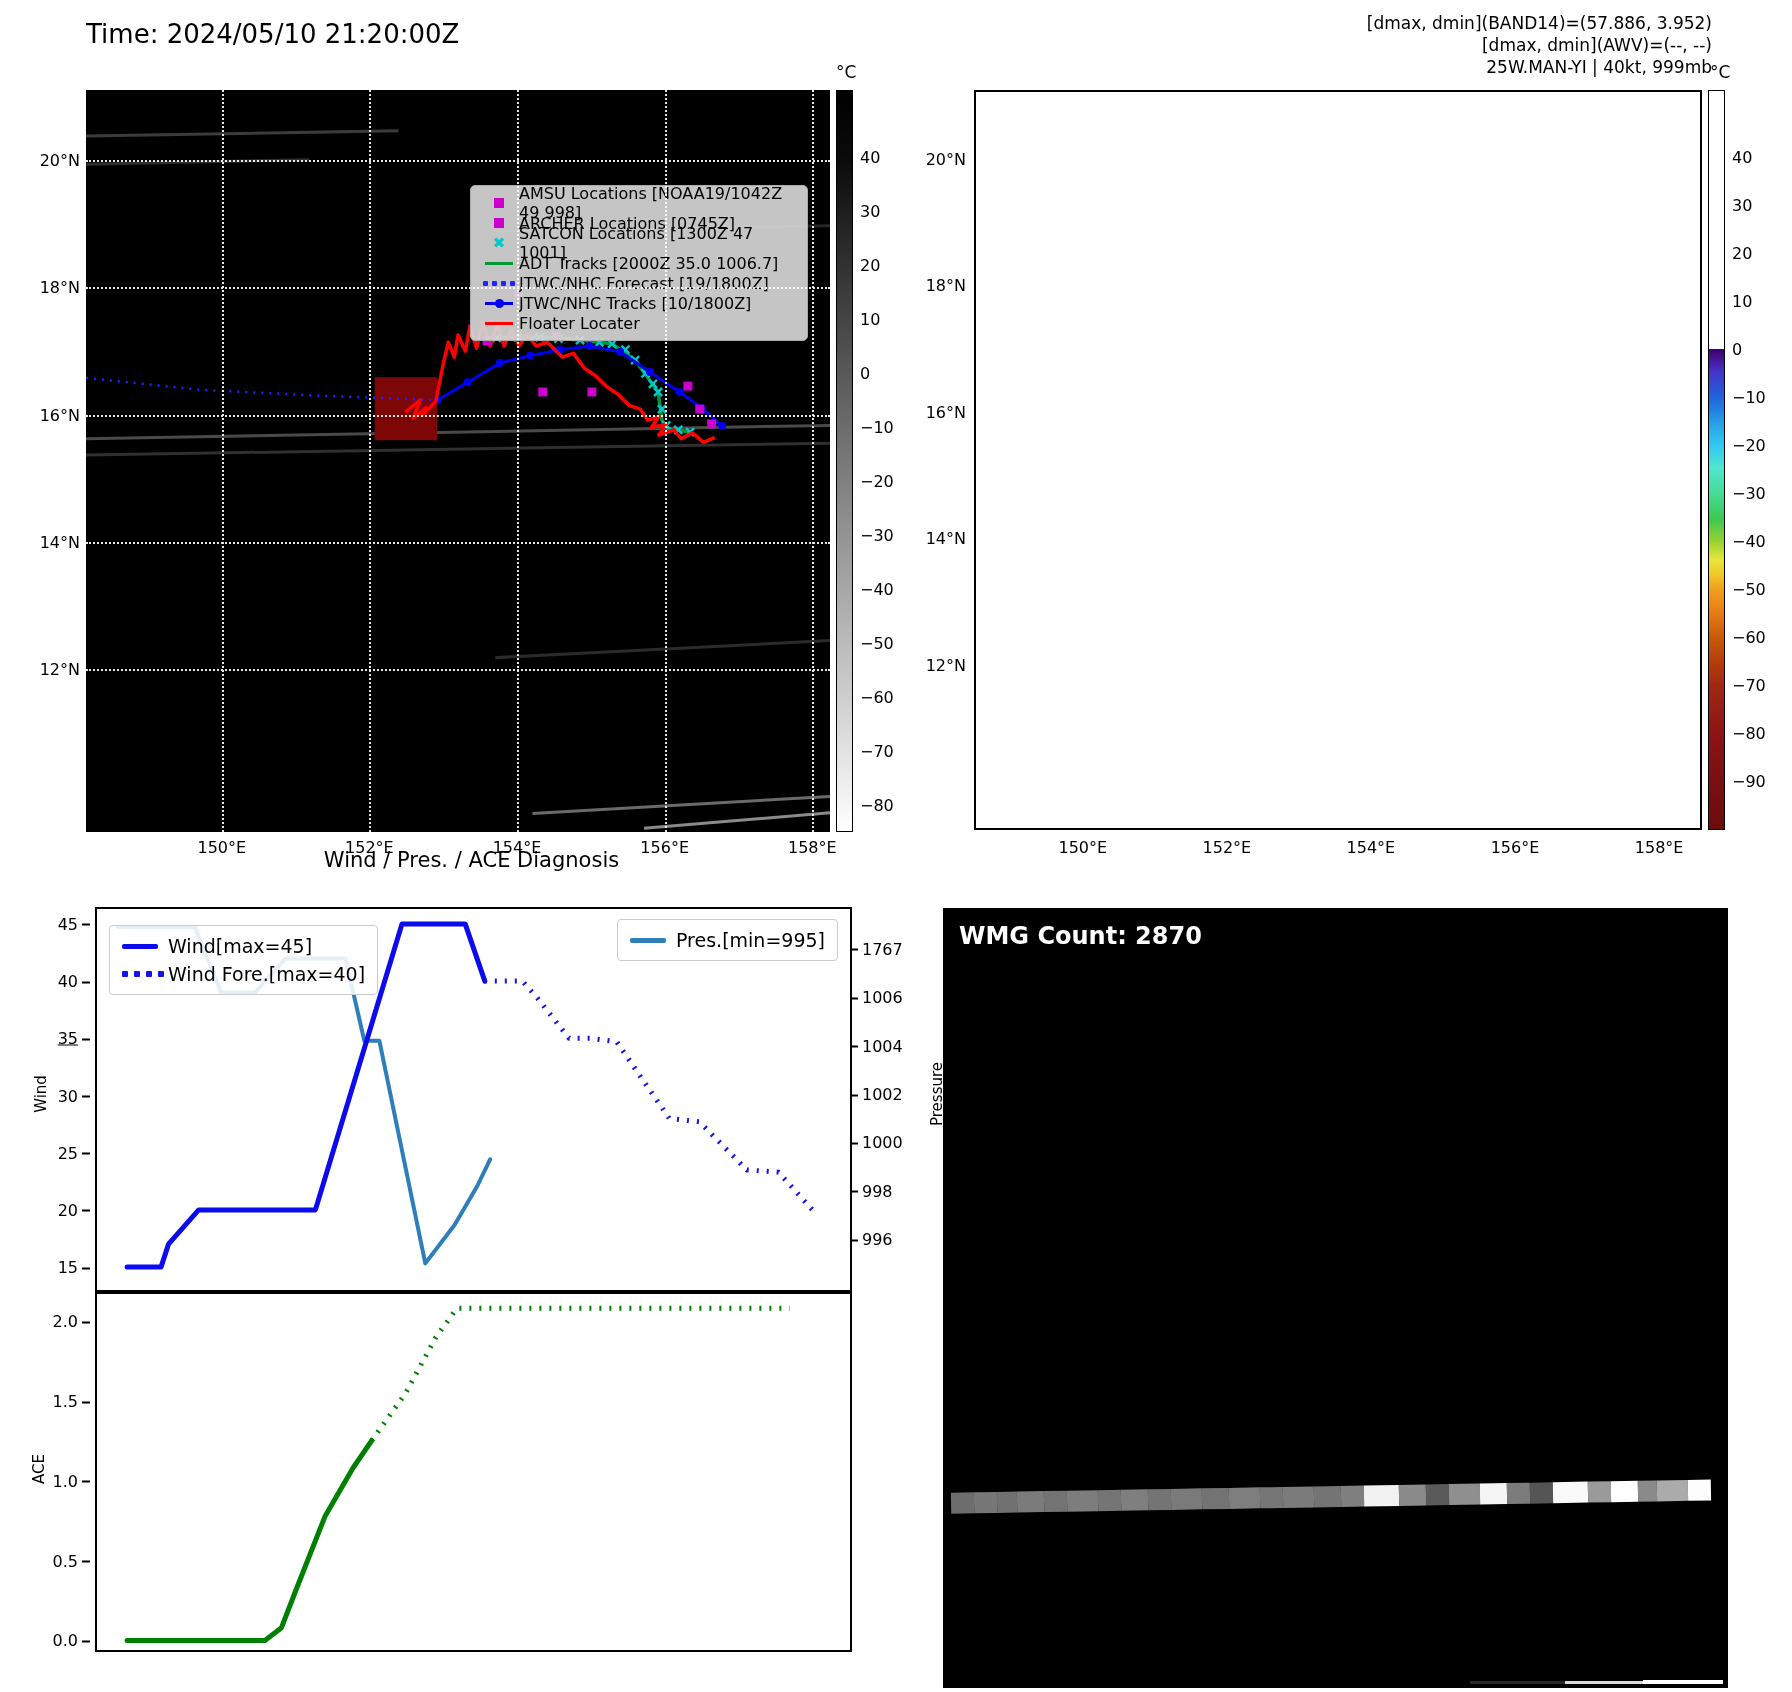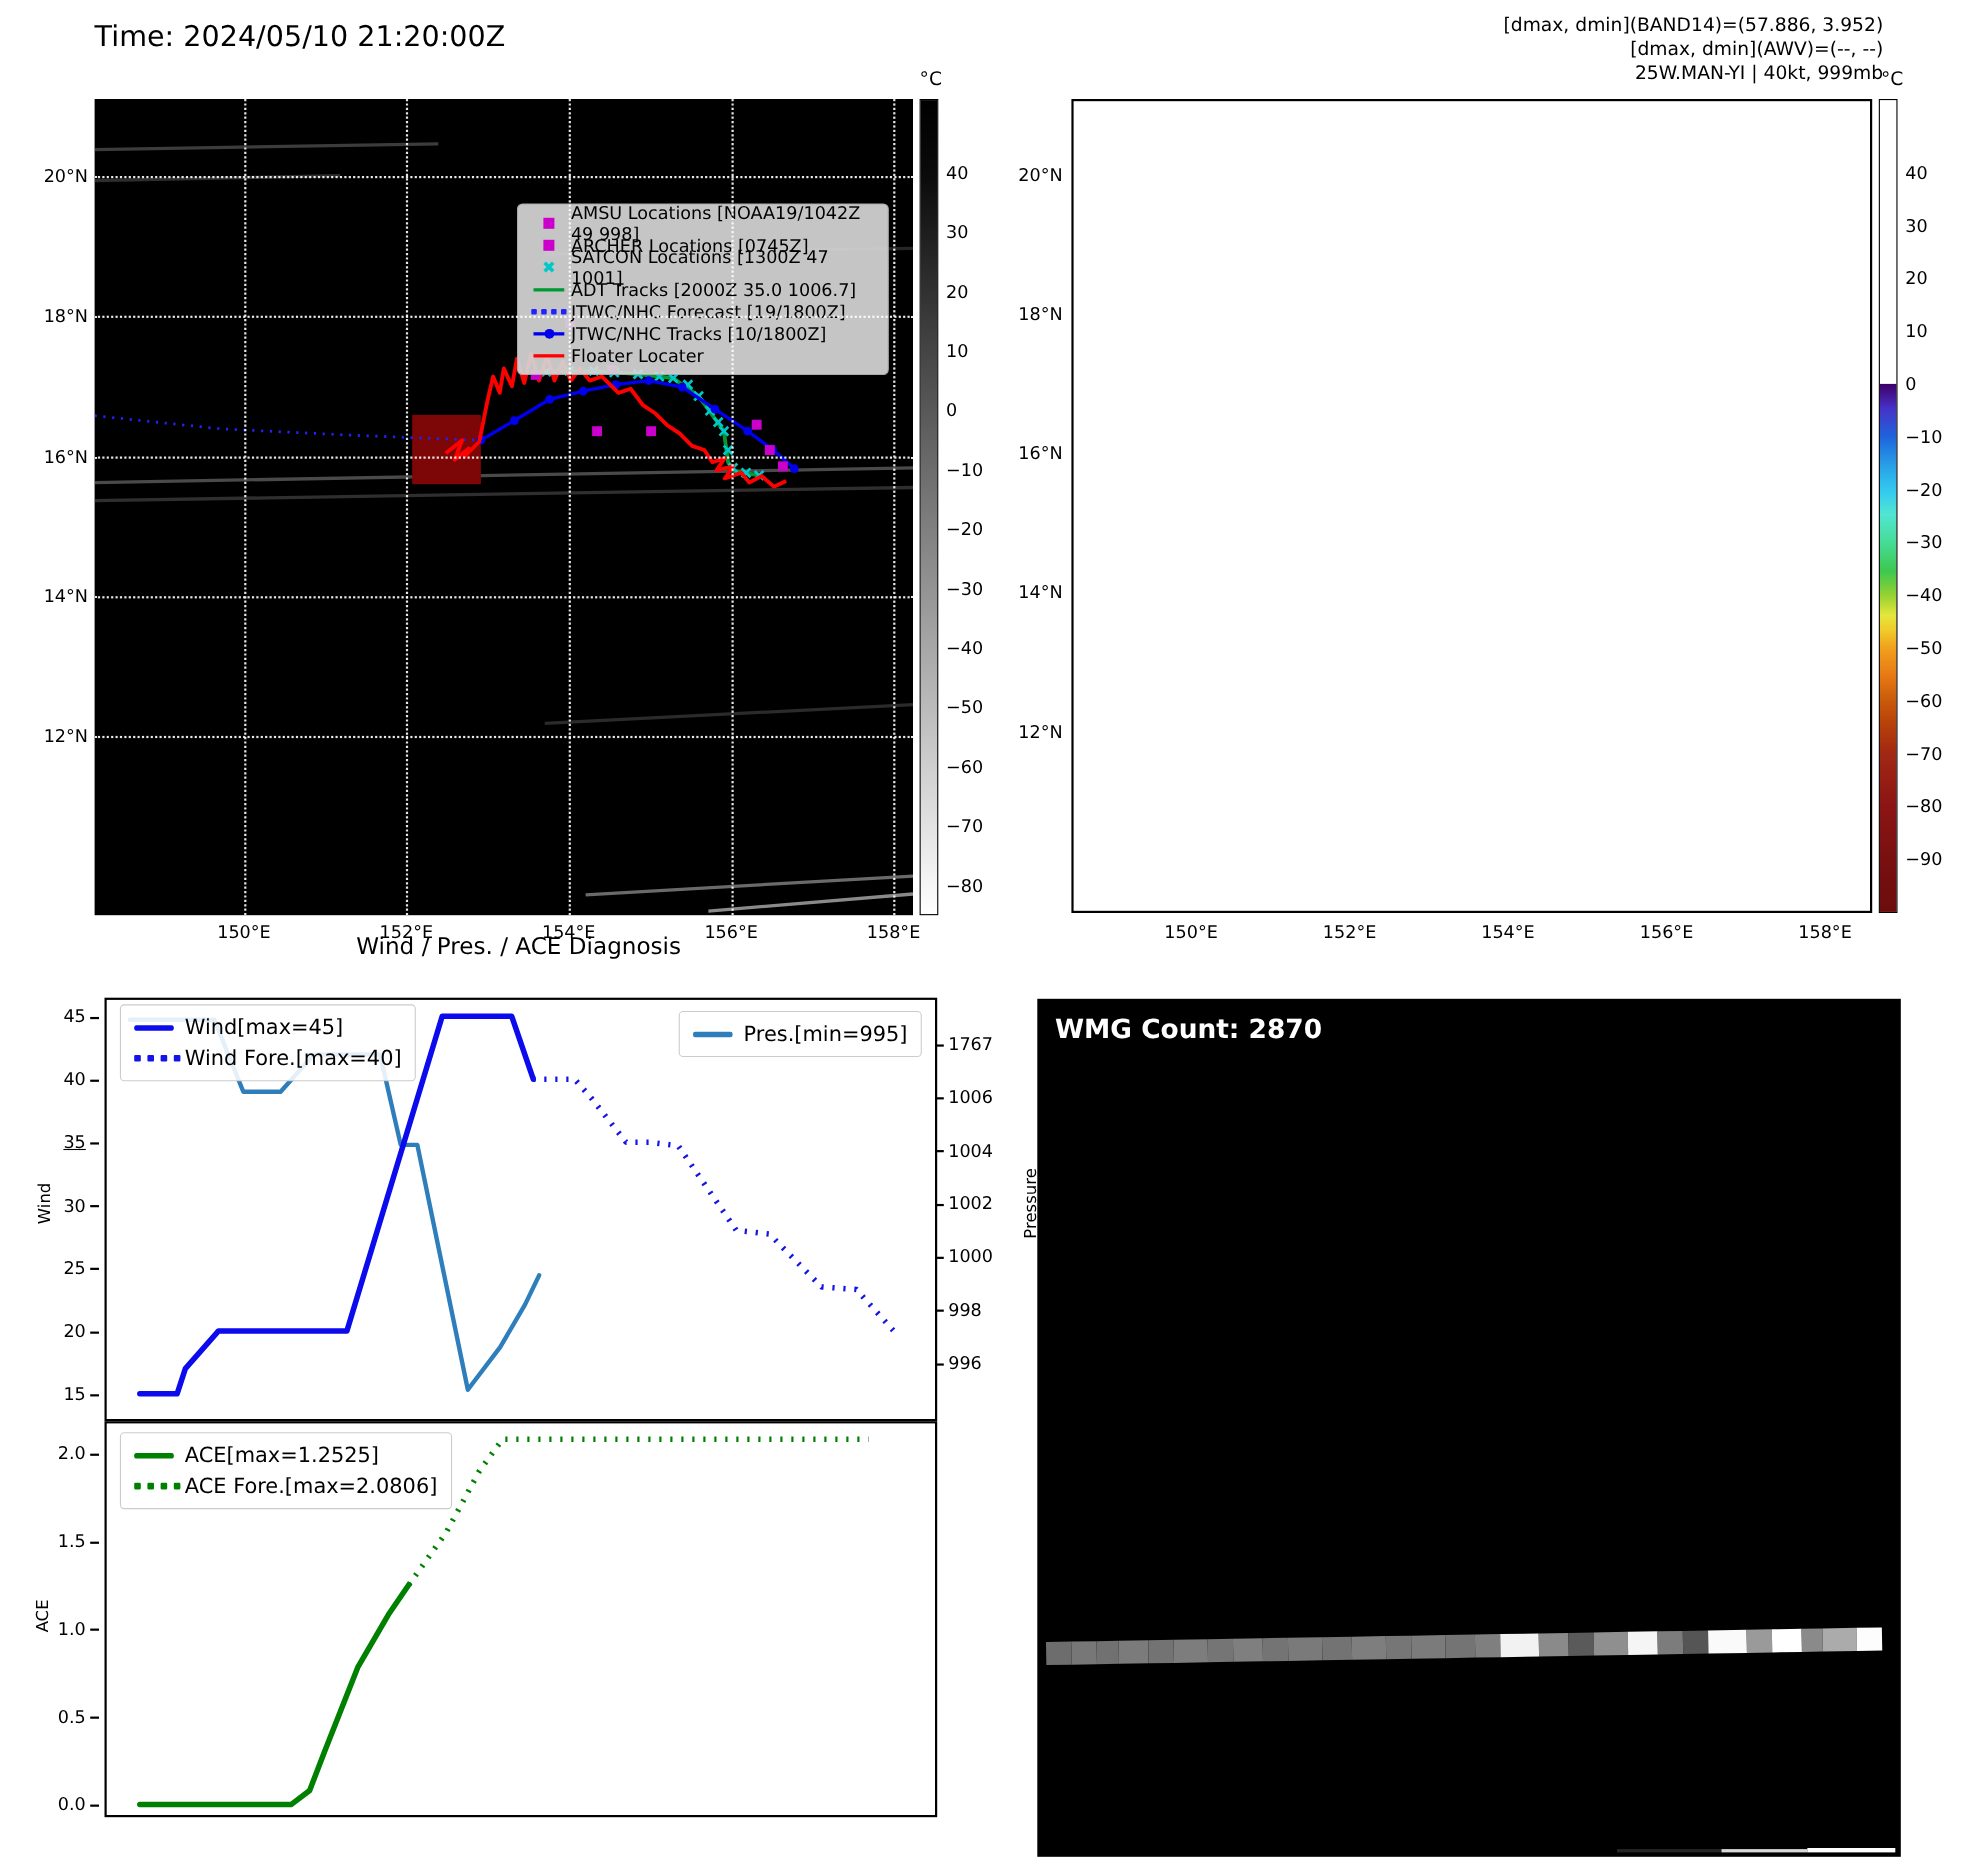--- a/index.html
+++ b/index.html
@@ -181,21 +181,21 @@
 <div class="cbar-unit" style="left:1710px;top:62px;">°C</div>
 
 <div class="abs" id="diag-title">Wind / Pres. / ACE Diagnosis</div>
 
 <div class="chart" id="wind-chart">
   <svg width="753" height="381" viewBox="0 0 753 381">
       <polyline points="21.1,18.1 97.9,18.1 124.2,83.5 158.1,83.5 188.3,49.6 248.5,49.6 267.3,131.8 282.4,131.8 328.3,354.4 357.7,315.7 380.3,277.0 393.1,250.4" fill="none" stroke="#2e7ebc" stroke-width="4" stroke-linejoin="round" stroke-linecap="round"></polyline>
       <polyline points="30.1,358.1 64.0,358.1 71.5,335.2 101.7,300.9 218.4,300.9 305.0,14.9 368.2,14.9 387.8,72.1" fill="none" stroke="#0b0bee" stroke-width="5" stroke-linejoin="round" stroke-linecap="round"></polyline>
       <polyline points="387.8,72.1 425.4,72.1 440.5,89.2 472.1,129.3 493.2,129.3 519.6,132.7 572.3,209.4 602.4,212.8 649.8,260.9 681.5,263.2 715.4,300.9" fill="none" stroke="#1414e6" stroke-width="5" stroke-linejoin="round" stroke-dasharray="2 8" stroke-linecap="butt"></polyline>
     </svg>
-  <div class="chart-legend" style="left:12px;top:4px;" id="wind-legend-left">
+  <div class="chart-legend" style="left:12px;top:16px;" id="wind-legend-left">
       <div class="cl-row">
         <div class="cl-marker">
           <div class="cl-line" style="background:#0b0bee;"></div>
         </div>
         <span>Wind[max=45]</span>
       </div>
       <div class="cl-row">
         <div class="cl-marker">
           <div class="cl-dots">
             <i style="background:#1414e6;"></i>
@@ -214,39 +214,20 @@
         </div>
         <span>Pres.[min=995]</span>
       </div>
     </div>
 </div>
 <div class="chart" id="ace-chart">
   <svg width="753" height="356" viewBox="0 0 753 356">
       <polyline points="30.1,346.4 167.9,346.4 184.5,333.7 198.0,298.5 228.2,221.9 256.0,174.0 274.8,146.5" fill="none" stroke="#008000" stroke-width="5" stroke-linejoin="round" stroke-linecap="round"></polyline>
       <polyline points="274.8,146.5 308.7,99.0 338.9,43.1 359.9,14.3 692.8,14.3" fill="none" stroke="#008000" stroke-width="5" stroke-linejoin="round" stroke-dasharray="2 8" stroke-linecap="butt"></polyline>
     </svg>
-  <div class="chart-legend" style="left:12px;top:8px;" id="ace-legend">
-      <div class="cl-row">
-        <div class="cl-marker">
-          <div class="cl-line" style="background:#008000;"></div>
-        </div>
-        <span>ACE[max=1.2525]</span>
-      </div>
-      <div class="cl-row">
-        <div class="cl-marker">
-          <div class="cl-dots">
-            <i style="background:#008000;"></i>
-            <i style="background:#008000;"></i>
-            <i style="background:#008000;"></i>
-            <i style="background:#008000;"></i>
-          </div>
-        </div>
-        <span>ACE Fore.[max=2.0806]</span>
-      </div>
-    </div>
 </div>
 <div class="axis-label" style="left:22px;top:1085px;">Wind</div>
 <div class="axis-label" style="left:905px;top:1085px;">Pressure</div>
 <div class="axis-label" style="left:24px;top:1460px;">ACE</div>
 
 <div class="abs" id="wmg-panel">
   <div class="abs" id="wmg-text">WMG Count: 2870</div>
   <div class="abs" id="wmg-band">
       <div style="flex:0.03 0 0;background:#6d6d6d;"></div>
       <div style="flex:0.03 0 0;background:#777777;"></div>

